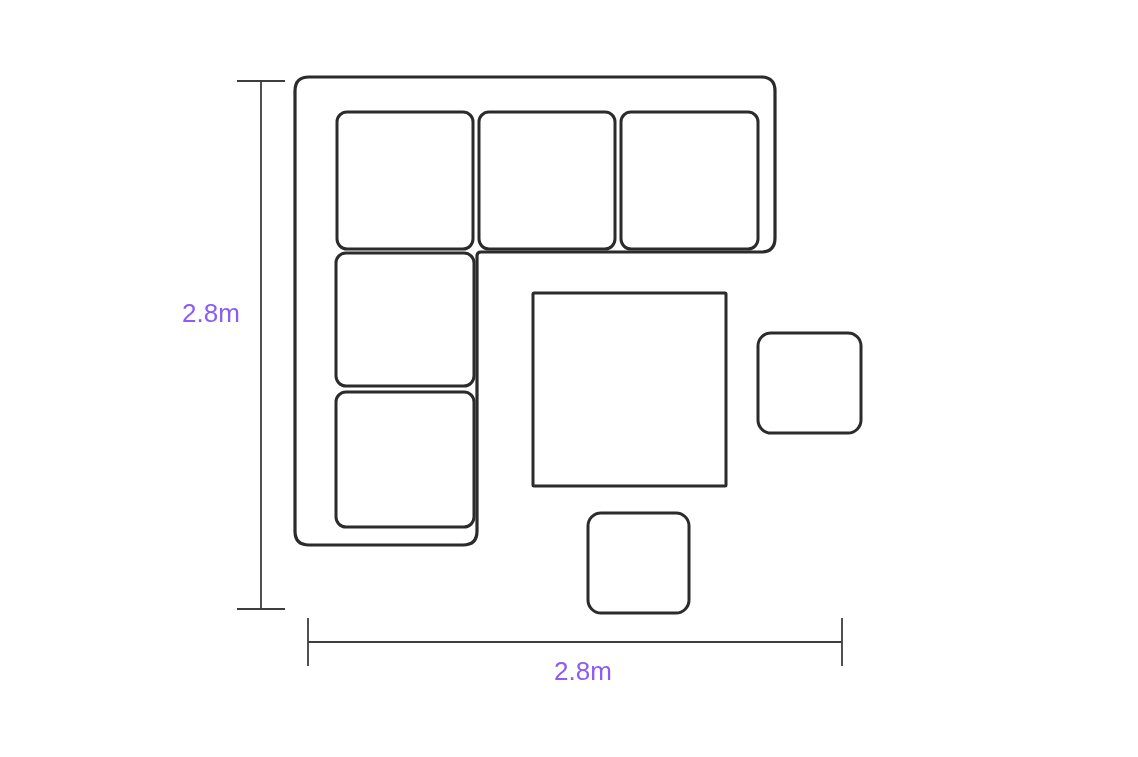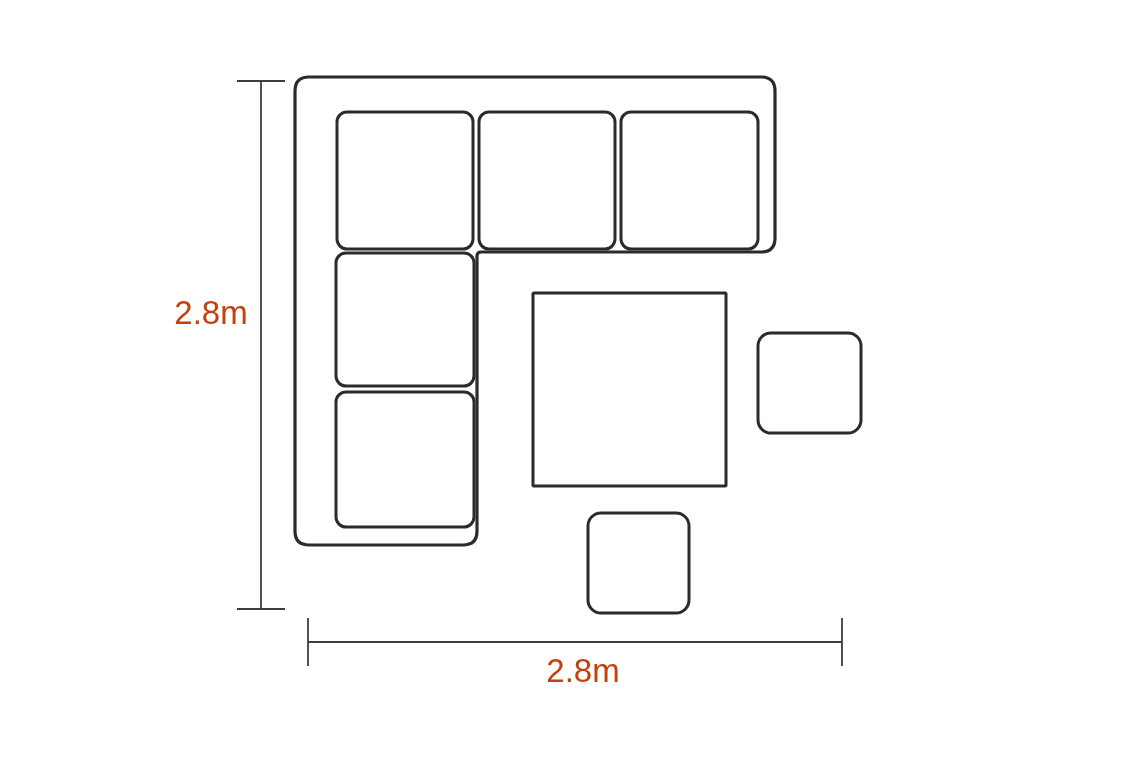--- a/index.html
+++ b/index.html
@@ -20,23 +20,23 @@
     left: 0;
     top: 0;
     width: 1138px;
     height: 757px;
     display: block;
   }
   .dim-label {
     position: absolute;
     width: 90px;
     text-align: center;
-    font-size: 33px;
+    font-size: 26px;
     line-height: 30px;
-    color: #c2410c;
+    color: #8b5cf6;
     letter-spacing: 0px;
     user-select: none;
   }
   #label-vertical-dim {
     left: 166px;
     top: 298px;
   }
   #label-horizontal-dim {
     left: 538px;
     top: 656px;

